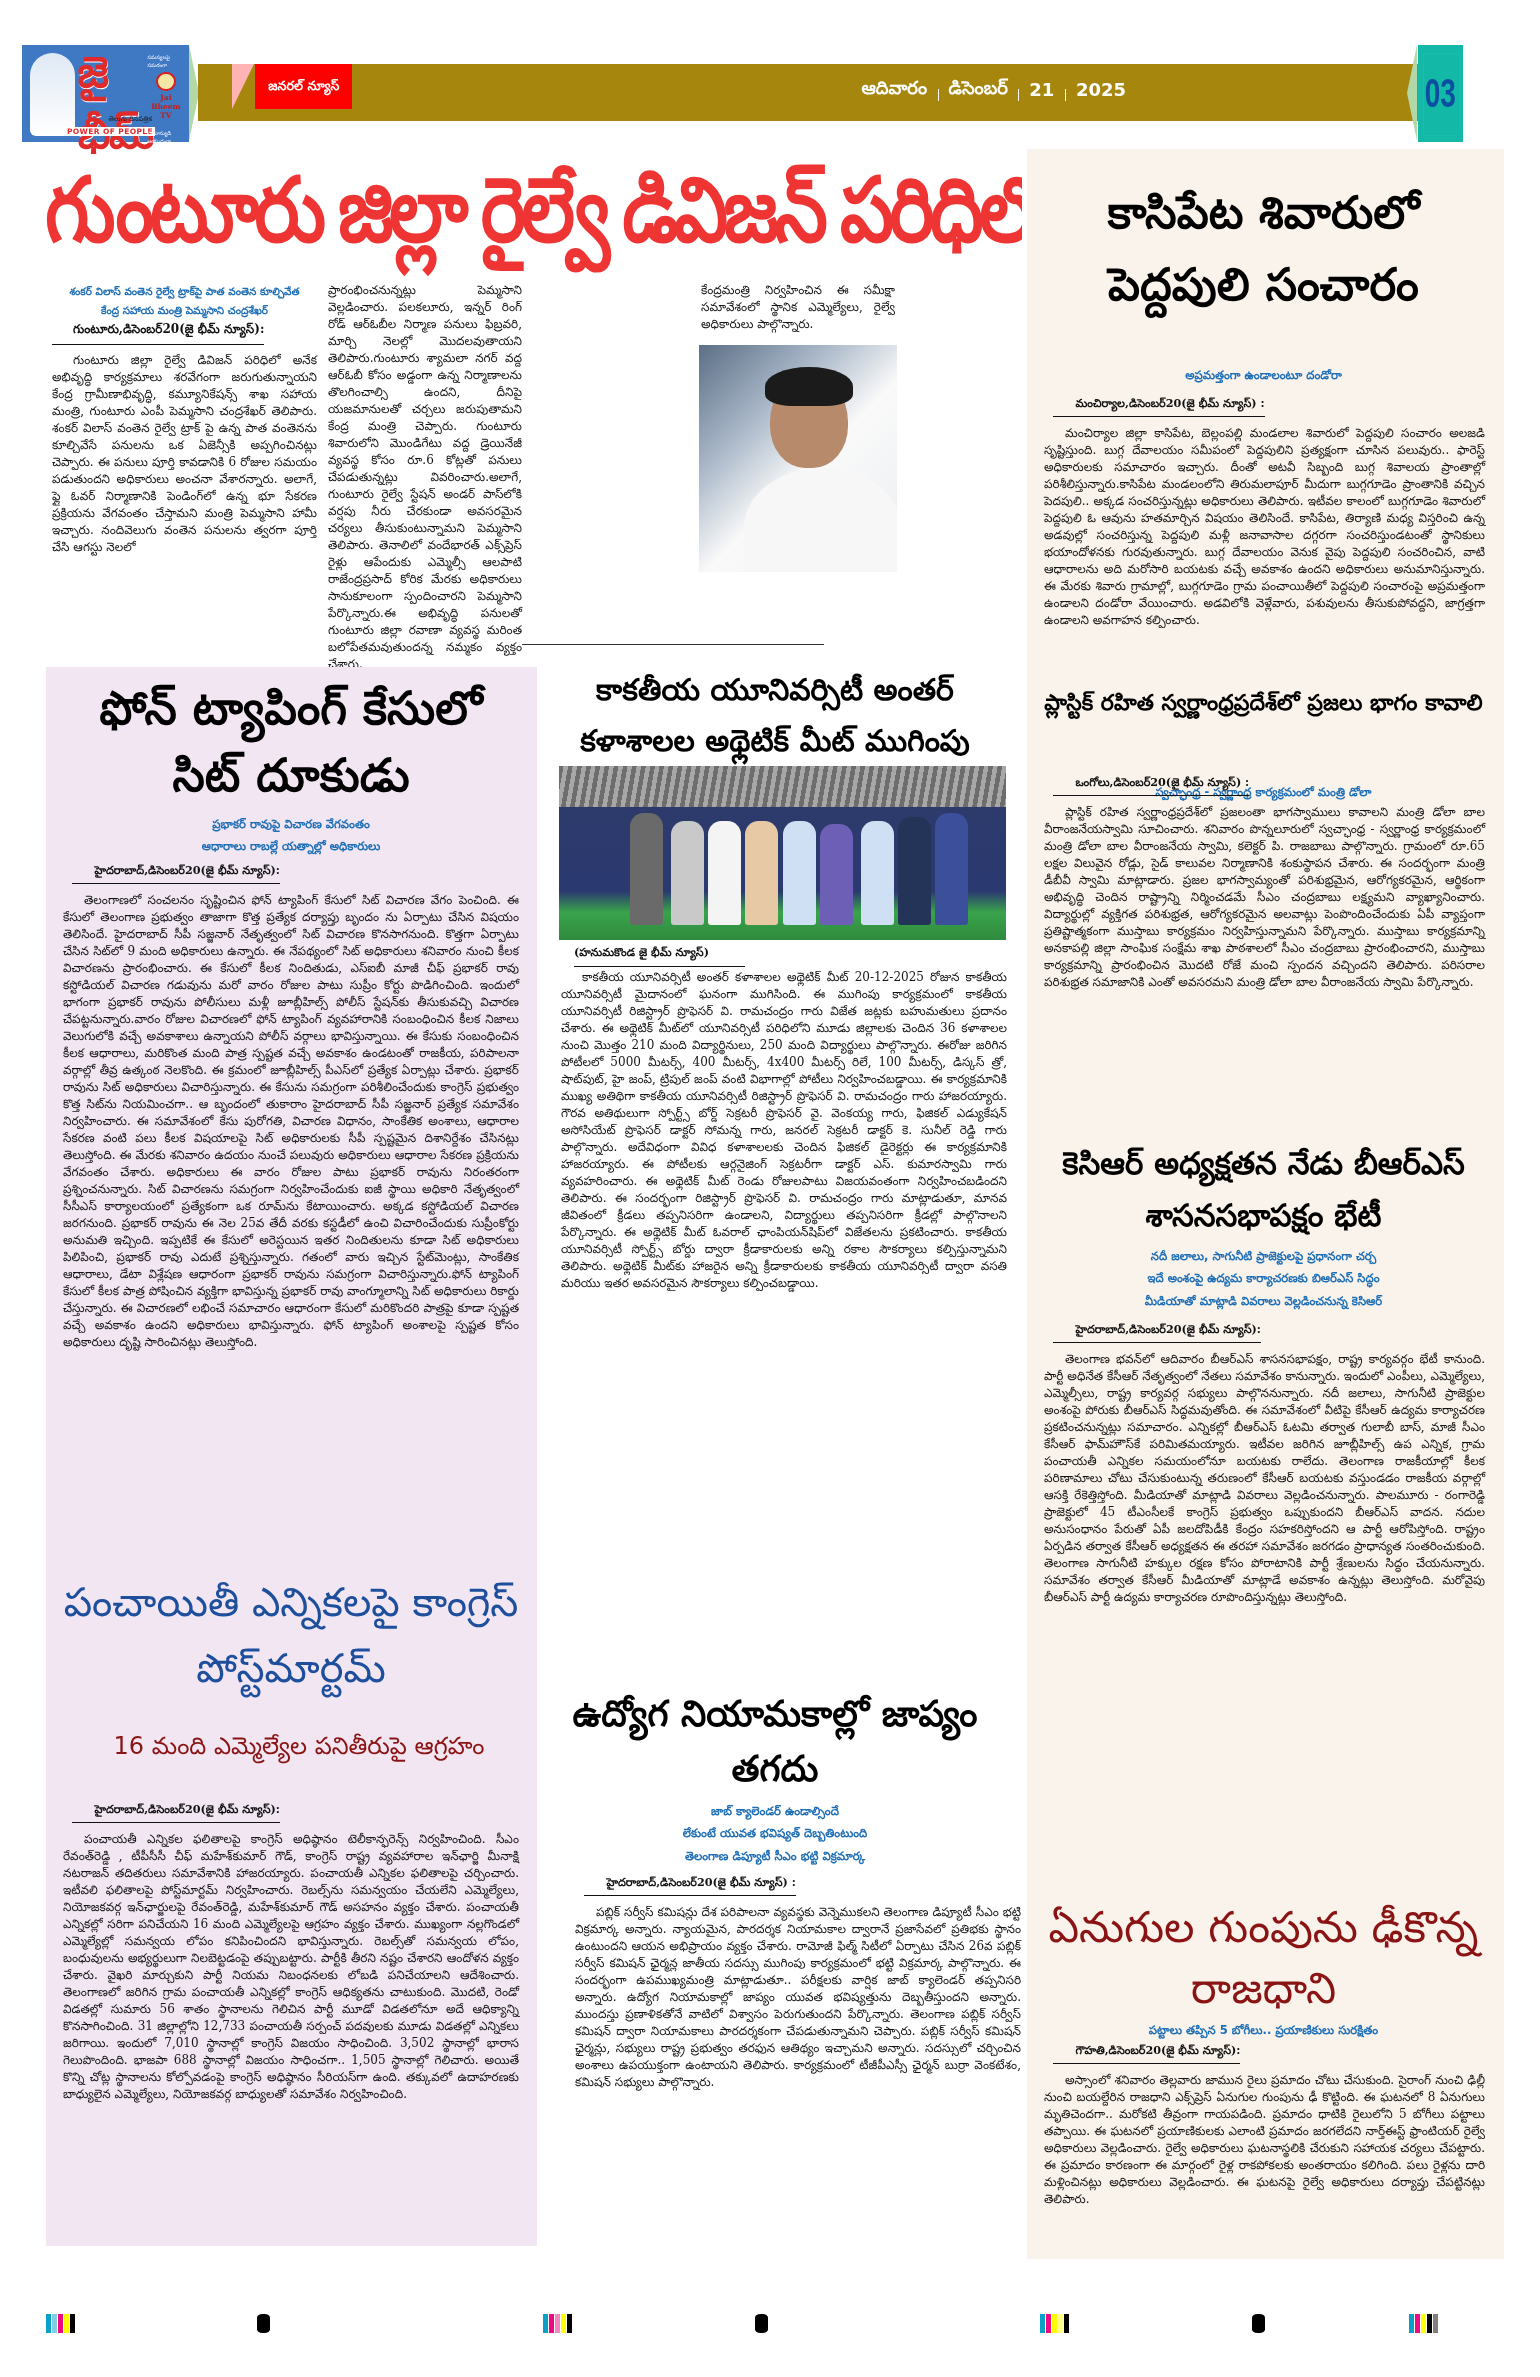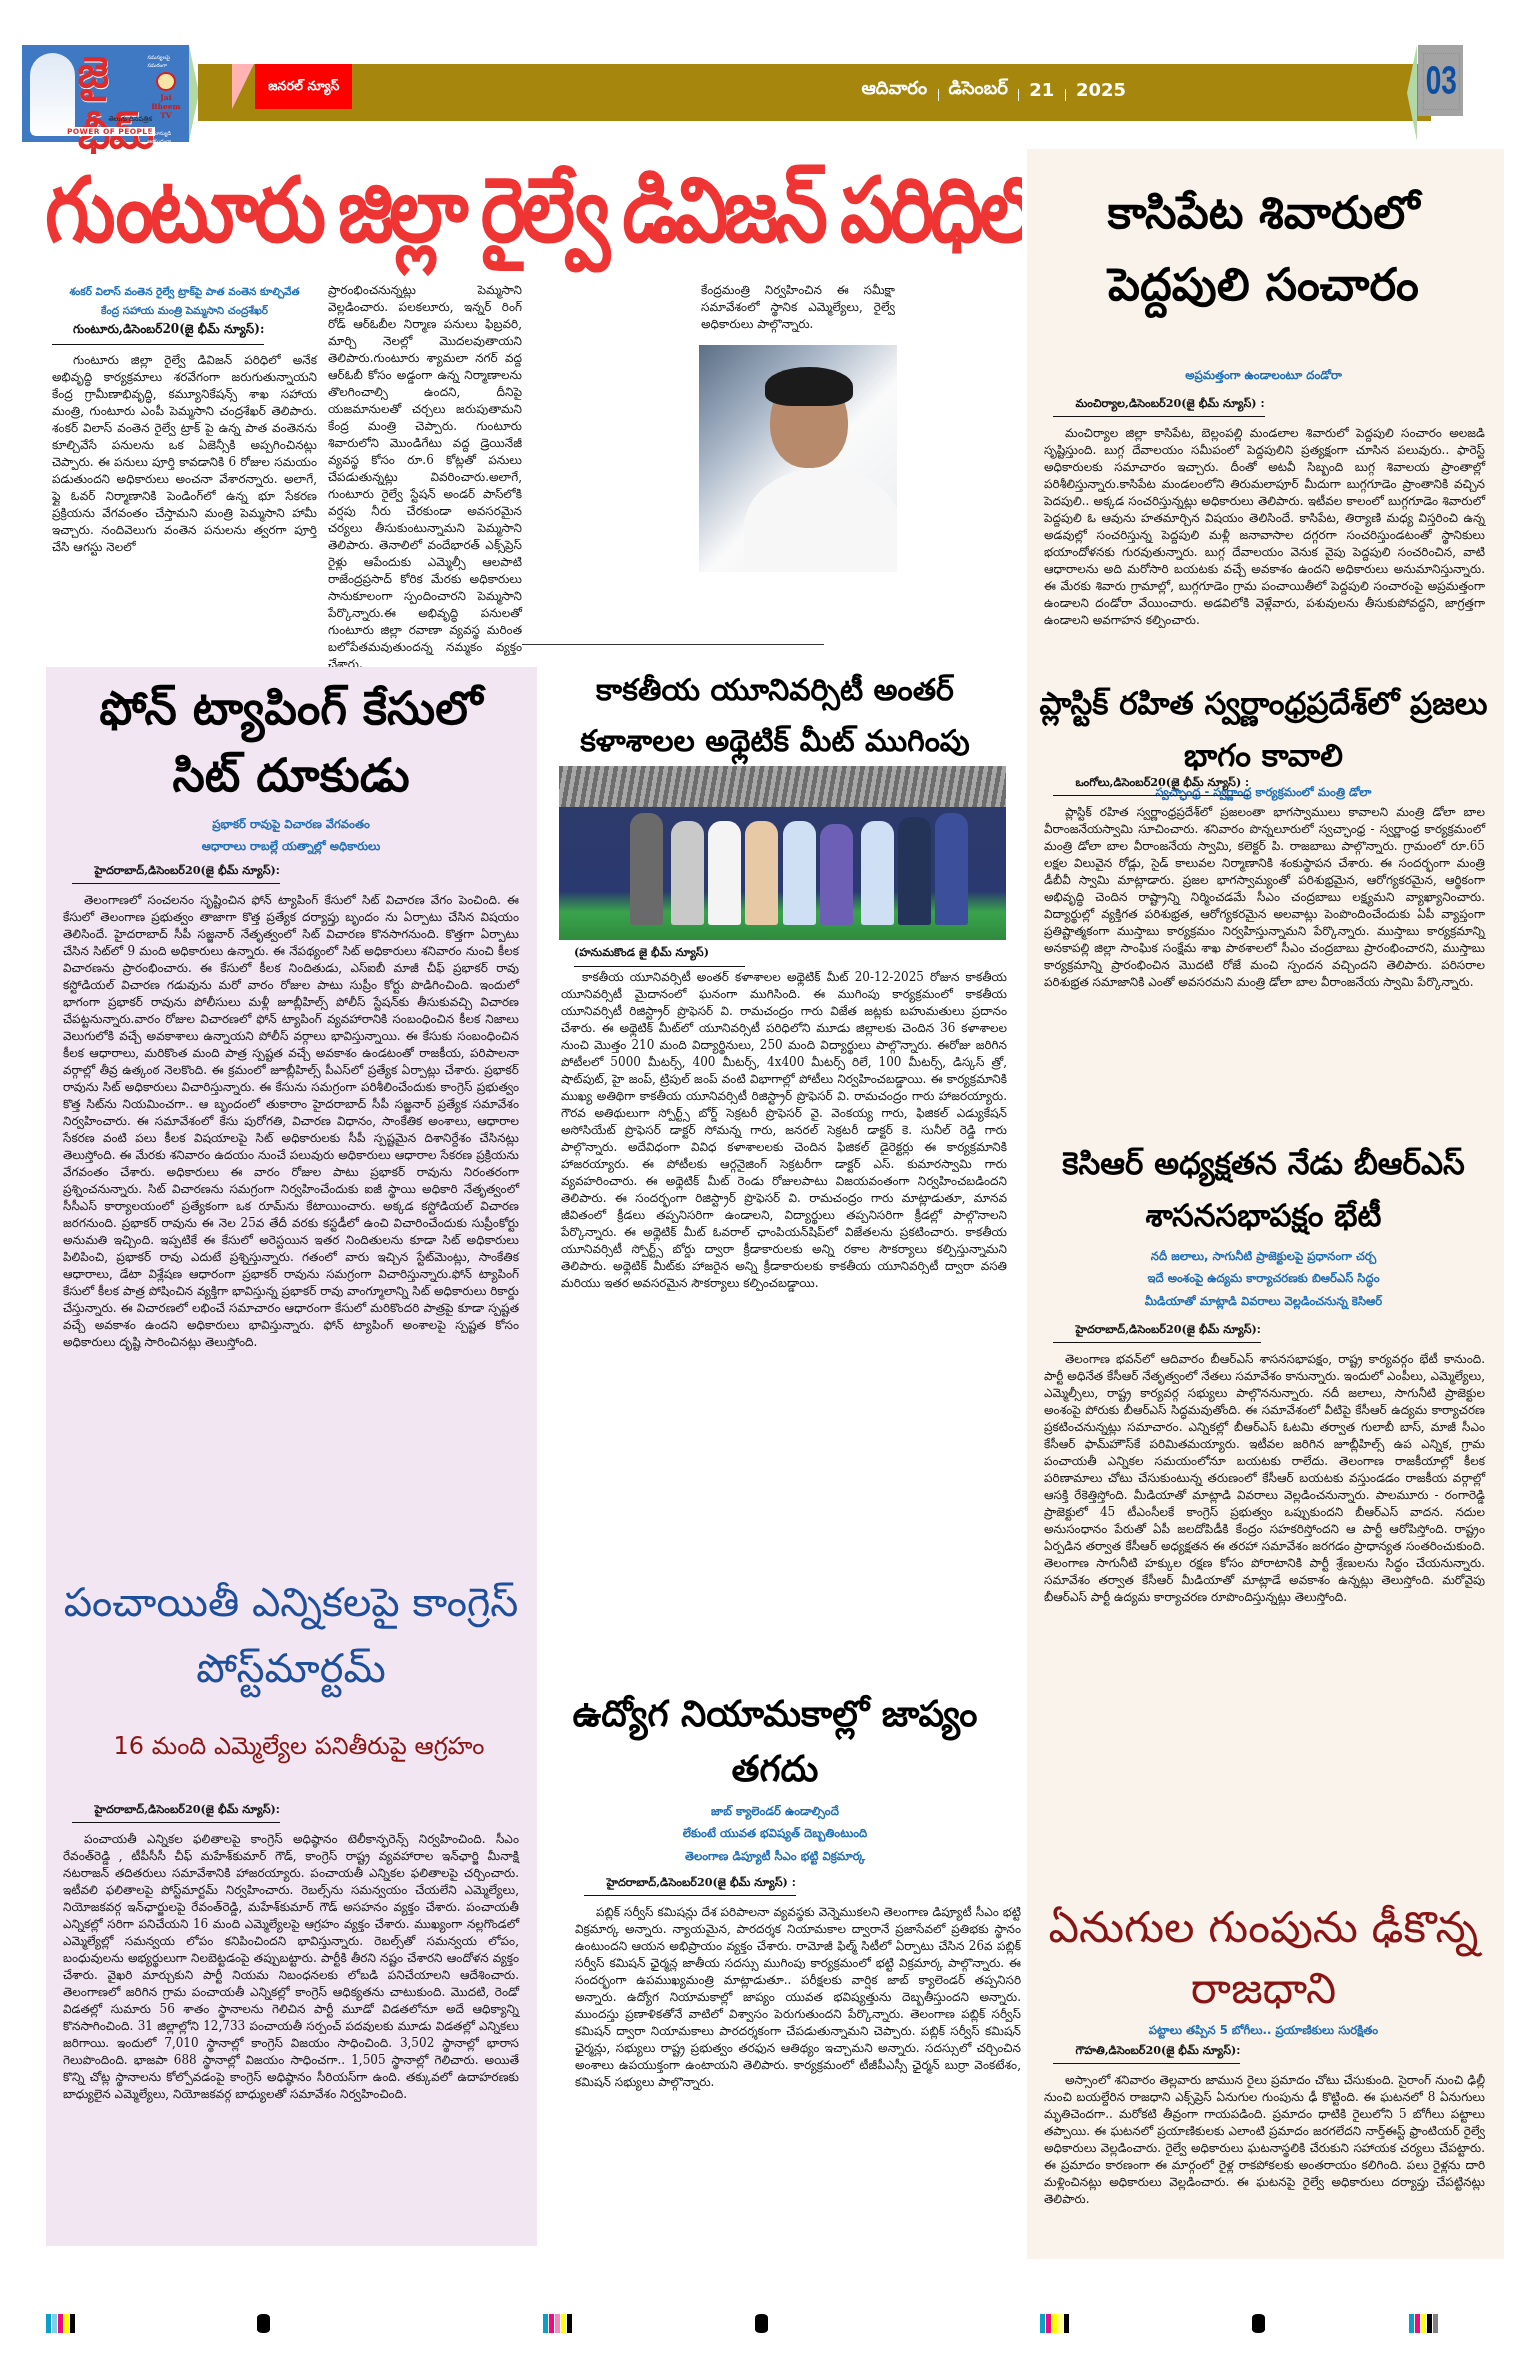--- a/index.html
+++ b/index.html
@@ -17,21 +17,21 @@
   .logo-tv .disk { width: 19.4px; height: 19.4px; border-radius: 50%; border: 2.2px solid #d81f1f; background: #f4e7a6; margin: 0 auto 1.5px; }
   .logo-tag1, .logo-tag2 { position: absolute; left: 125px; font-size: 5.2px; color: #fff; }
   .logo-tag1 { top: 9px; } .logo-tag2 { top: 85px; }
   .wedge-left { position: absolute; left: 167px; top: 0; width: 0; height: 0; border-top: 48px solid transparent; border-bottom: 48px solid transparent; border-left: 10.4px solid #b2d8a8; }
   .band { position: absolute; left: 176px; top: 19.4px; width: 1233px; height: 57px; background: #a6860d; }
   .section-wedge { position: absolute; left: 210px; top: 19.4px; width: 0; height: 0; border-left: 22.4px solid #ffb3b3; border-bottom: 45px solid transparent; }
   .section-tag { position: absolute; left: 233px; top: 19.4px; width: 97px; height: 45px; background: #ff0000; color: #fff; font-size: 12.7px; font-weight: bold; display: flex; align-items: center; justify-content: center; }
   .date-text { position: absolute; left: 839px; top: 22.4px; height: 45px; display: flex; align-items: center; color: #fff; font-size: 18px; font-weight: bold; gap: 10.4px; }
   .date-text .sep { display: inline-block; width: 0.7px; height: 12px; background: #fff; margin-top: 10.4px; }
   .wedge-right { position: absolute; left: 1385px; top: 0; width: 0; height: 0; border-top: 48px solid transparent; border-bottom: 48px solid transparent; border-right: 10.4px solid #b2d8a8; }
-  .page-box { position: absolute; left: 1396px; top: 0; width: 45px; height: 71px; background: #a3a3a3; display: flex; align-items: center; justify-content: center; }
+  .page-box { position: absolute; left: 1396px; top: 0; width: 45px; height: 97px; background: #14b8a6; display: flex; align-items: center; }
   .page-box .inner { position: absolute; left: 4.5px; top: 7.5px; right: 3px; bottom: 6px; border: 0.7px dotted #64b24a; }
   .page-num { font-size: 40px; font-weight: bold; color: #0b4ea2; font-family: "Liberation Sans", sans-serif; transform: scaleX(0.7); }
 
   
   .main-headline { position: absolute; left: 45px; top: 157px; width: 977px; height: 108px; color: #ef3434; font-size: 76px; font-weight: bold; letter-spacing: -4.5px; transform: scaleY(1.18); transform-origin: top left; white-space: nowrap; overflow: hidden; font-family: "Liberation Sans", sans-serif; line-height: 89px; }
 
   .col-text { font-size: 12px; line-height: 17px; text-align: justify; color: #151515; font-family: "DejaVu Serif", serif; }
   .col-text p { text-indent: 21px; }
   .subhead-blue { color: #1f6fb7; font-weight: bold; text-align: center; font-size: 11.6px; line-height: 22.4px; }
   .dateline { font-family: "DejaVu Serif", serif; font-weight: bold; font-size: 11.2px; padding-left: 22.4px; padding-bottom: 4.5px; border-bottom: 1.5px solid #111; display: inline-block; margin: 1.5px 0 7.5px 9px; }
@@ -64,21 +64,21 @@
   .kaka-body { position: absolute; left: 561px; top: 969px; width: 446px; }
   .udyoga-head { position: absolute; left: 544px; top: 1686px; width: 462px; text-align: center; font-size: 36px; font-weight: bold; line-height: 55px; color: #000; }
   .udyoga-sub { position: absolute; left: 544px; top: 1800px; width: 462px; }
   .udyoga-body { position: absolute; left: 561px; top: 1873px; width: 446px; margin-left: 14px; }
 
   
   .cream-box { position: absolute; left: 1027px; top: 149px; width: 477px; height: 2110px; background: #faf3eb; }
   .tiger-head { position: absolute; left: 1036px; top: 177px; width: 455px; text-align: center; font-size: 45px; font-weight: bold; line-height: 72px; color: #000; }
   .tiger-sub { position: absolute; left: 1036px; top: 364px; width: 455px; }
   .tiger-body { position: absolute; left: 1044px; top: 394px; width: 441px; }
-  .plastic-head { position: absolute; left: 1036px; top: 677px; width: 455px; text-align: center; font-size: 31px; font-weight: bold; line-height: 52px; color: #000; }
+  .plastic-head { position: absolute; left: 1036px; top: 677px; width: 455px; text-align: center; font-size: 22px; font-weight: bold; line-height: 52px; color: #000; }
   .plastic-sub { position: absolute; left: 1036px; top: 781px; width: 455px; }
   .plastic-body { position: absolute; left: 1044px; top: 773px; width: 441px; }
   .kcr-head { position: absolute; left: 1036px; top: 1137px; width: 455px; text-align: center; font-size: 31px; font-weight: bold; line-height: 52px; color: #000; }
   .kcr-sub { position: absolute; left: 1036px; top: 1245px; width: 455px; }
   .kcr-body { position: absolute; left: 1044px; top: 1320px; width: 441px; }
   .ele-head { position: absolute; left: 1036px; top: 1897px; width: 455px; text-align: center; font-size: 43px; line-height: 61px; color: #8a1414; font-family: "DejaVu Serif", serif; }
   .ele-sub { position: absolute; left: 1036px; top: 2019px; width: 455px; }
   .ele-body { position: absolute; left: 1044px; top: 2041px; width: 441px; }
 
   

